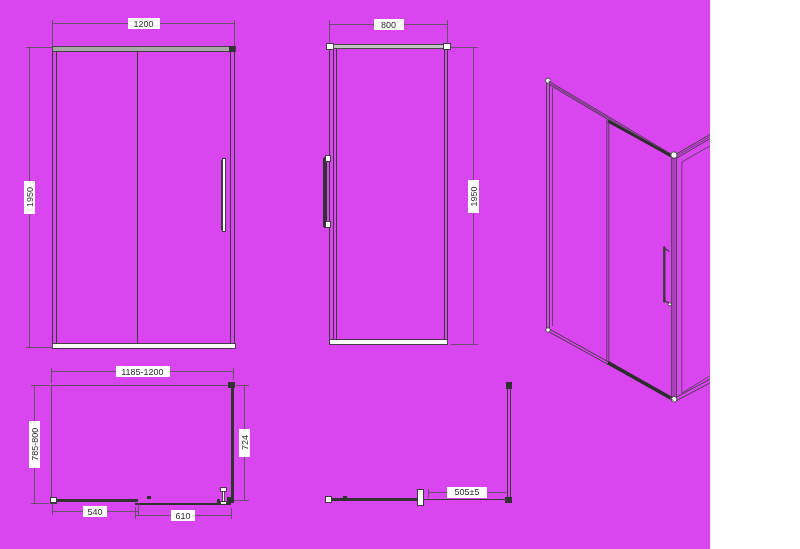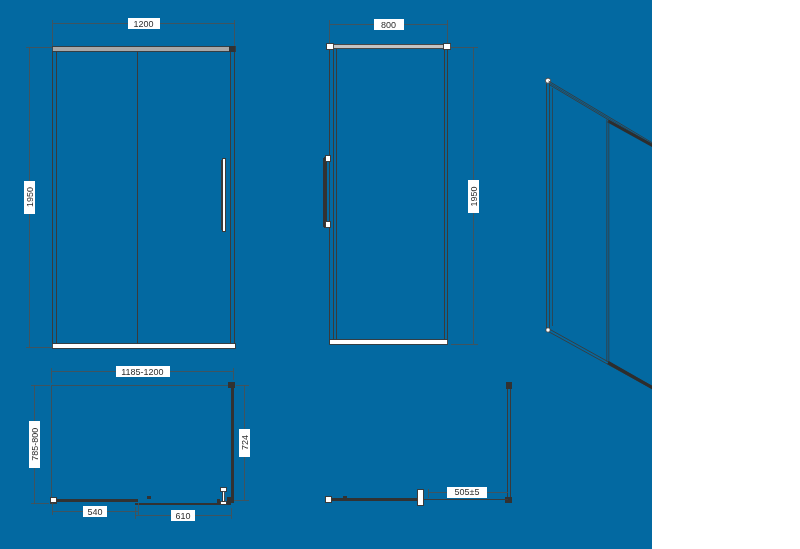--- a/index.html
+++ b/index.html
@@ -1,16 +1,16 @@
 <!DOCTYPE html>
 <html><head>
 <meta charset="utf-8">
 <style>
   html,body{margin:0;padding:0;background:#fff;}
-  .canvas{position:relative;width:652px;height:549px;background:#0369a1;overflow:hidden;
+  .canvas{position:relative;width:710px;height:549px;background:#d946ef;overflow:hidden;
           font-family:"Liberation Sans",sans-serif;}
   svg{display:block;}
   .ln{stroke:#3a3a3a;stroke-width:1;fill:none;}
   .crisp{shape-rendering:crispEdges;}
   .thin{stroke:#4a4a4a;stroke-width:0.8;fill:none;}
   .dim{stroke:#4f4f4f;stroke-width:0.8;fill:none;}
   .dark{fill:#323232;stroke:none;}
   .whiteblock{fill:#ffffff;stroke:#3a3a3a;stroke-width:1.1;}
   .railgray{fill:#a8a8a8;stroke:#3a3a3a;stroke-width:0.9;}
   .raillight{fill:#c4c4c4;stroke:#3a3a3a;stroke-width:0.9;}

